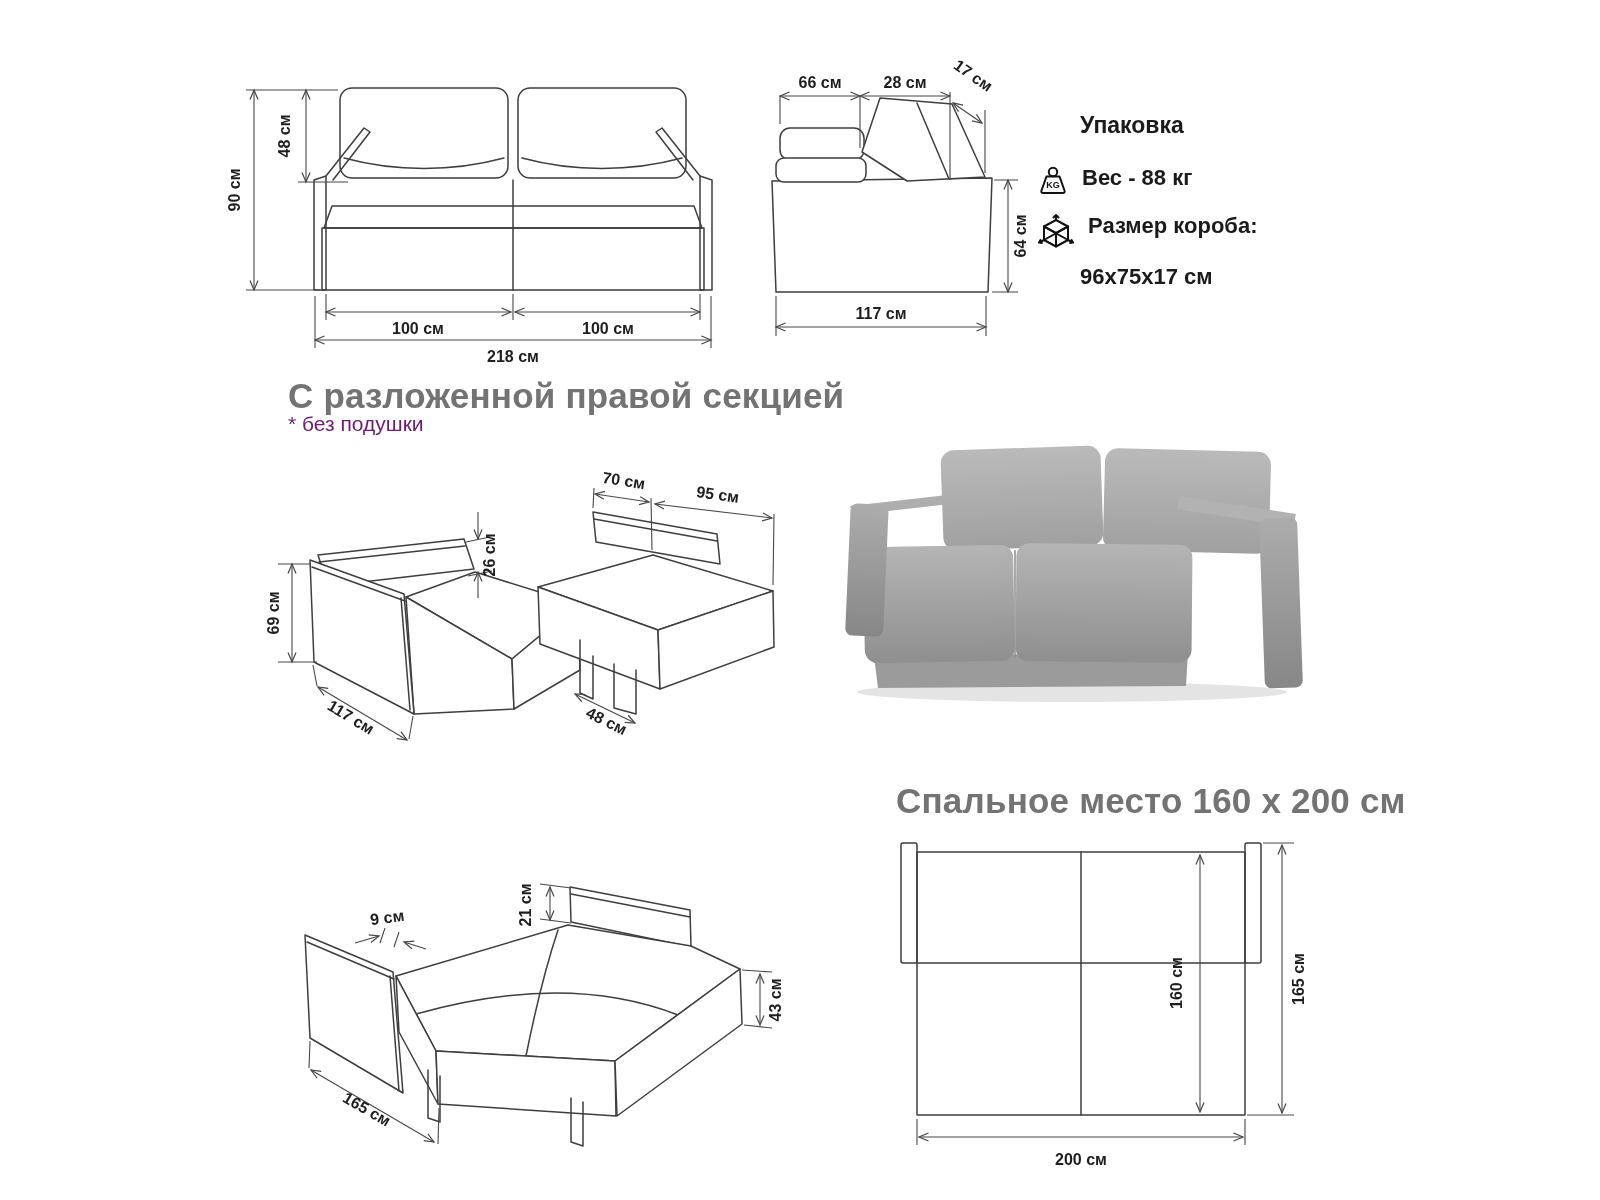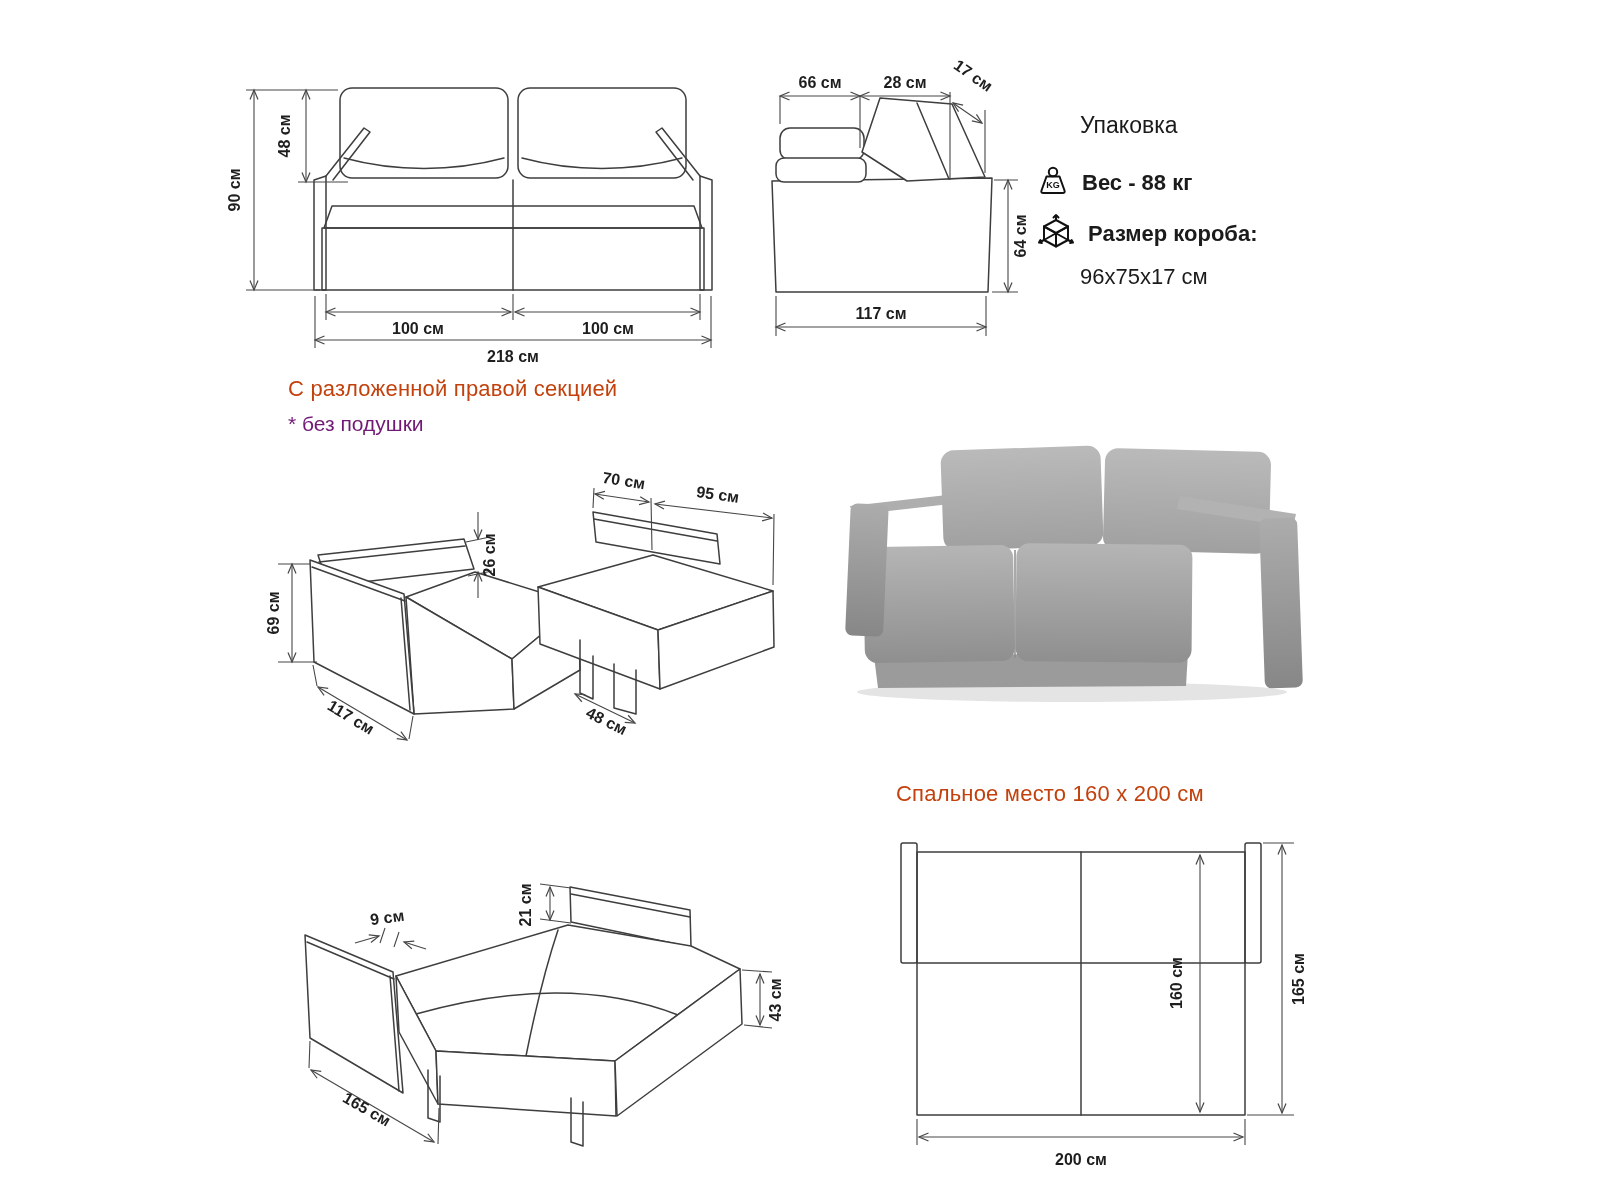--- a/index.html
+++ b/index.html
@@ -1,25 +1,25 @@
 <!DOCTYPE html>
 <html><head>
 <meta charset="utf-8">
 <style>
   *{margin:0;padding:0;box-sizing:border-box}
   html,body{background:#fff}
   body{font-family:"Liberation Sans",sans-serif;color:#1b1b1b}
   .canvas{position:relative;width:1600px;height:1200px;background:#fff;overflow:hidden}
   .abs{position:absolute}
-  .title{font-size:22px;font-weight:400;color:#c2410c;letter-spacing:.2px}
+  .title{font-size:35px;font-weight:700;color:#737373;letter-spacing:.2px}
   .note{font-size:21px;font-weight:500;color:#701a75}
-  .pack-title{font-size:23px;font-weight:400;margin-left:45px}
-  .pack-row{display:flex;align-items:center;gap:11px;font-size:22px;font-weight:600;margin-top:12px}
+  .pack-title{font-size:23px;font-weight:700;margin-left:45px}
+  .pack-row{display:flex;align-items:flex-start;gap:11px;font-size:22px;font-weight:600;margin-top:12px}
   .pack-row.first{margin-top:26px}
-  .pack-line{font-size:22px;font-weight:400;margin-left:45px;margin-top:9px}
+  .pack-line{font-size:22px;font-weight:700;margin-left:45px;margin-top:9px}
   svg text{font-family:"Liberation Sans",sans-serif}
   .dimtext{font-size:16px;font-weight:700;fill:#1e1e1e}
   .ln{stroke:#474747;stroke-width:1.1;fill:none}
   .artn{stroke:#3e3e3e;stroke-width:1.5;fill:none;stroke-linejoin:round;stroke-linecap:round}
   .artw{stroke:#3e3e3e;stroke-width:1.5;fill:#ffffff;stroke-linejoin:round;stroke-linecap:round}
   .ic{stroke:#111;fill:none;stroke-width:2;stroke-linejoin:round;stroke-linecap:round}
 </style>
 </head>
 <body>
 

